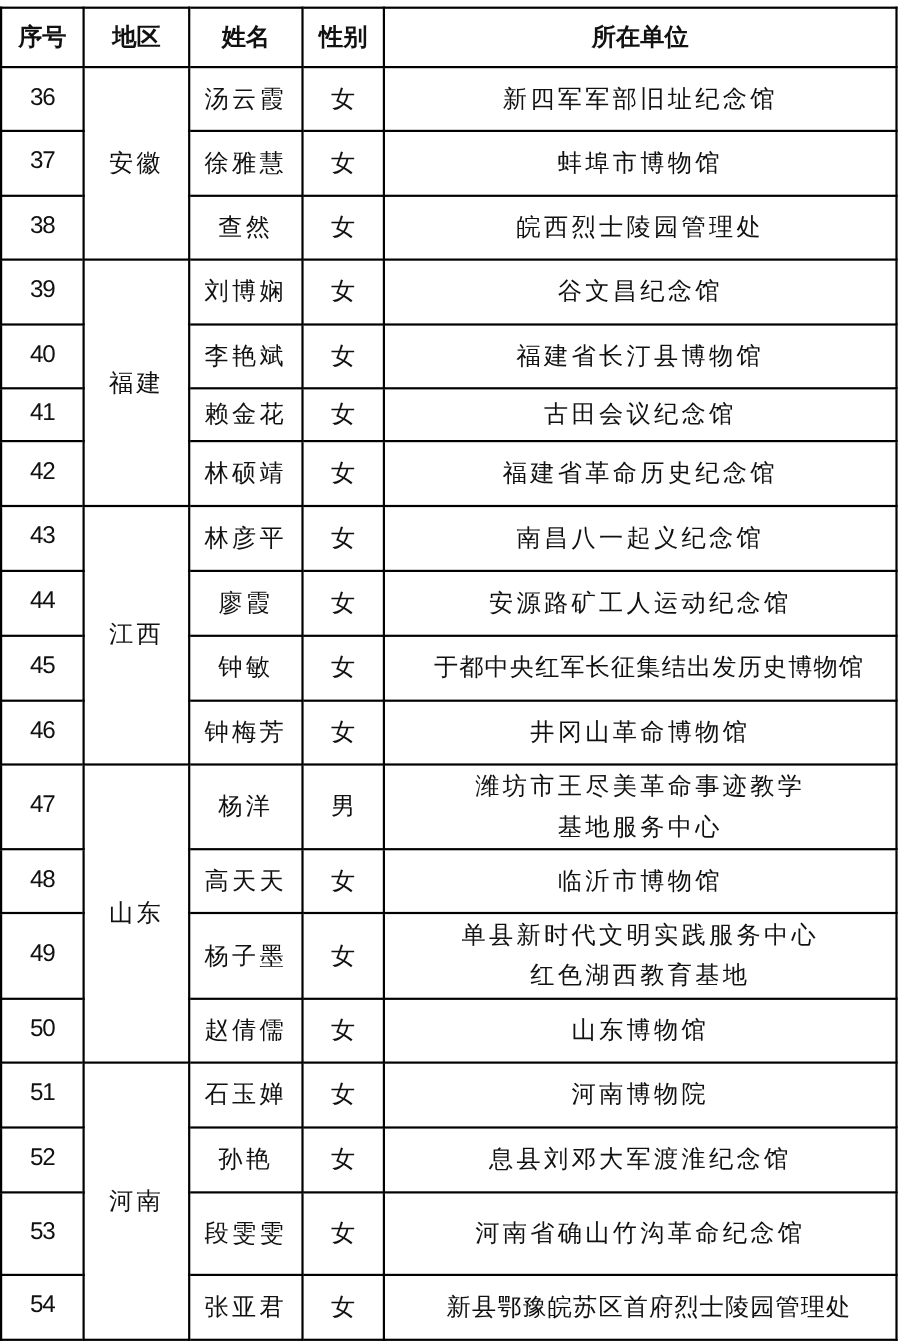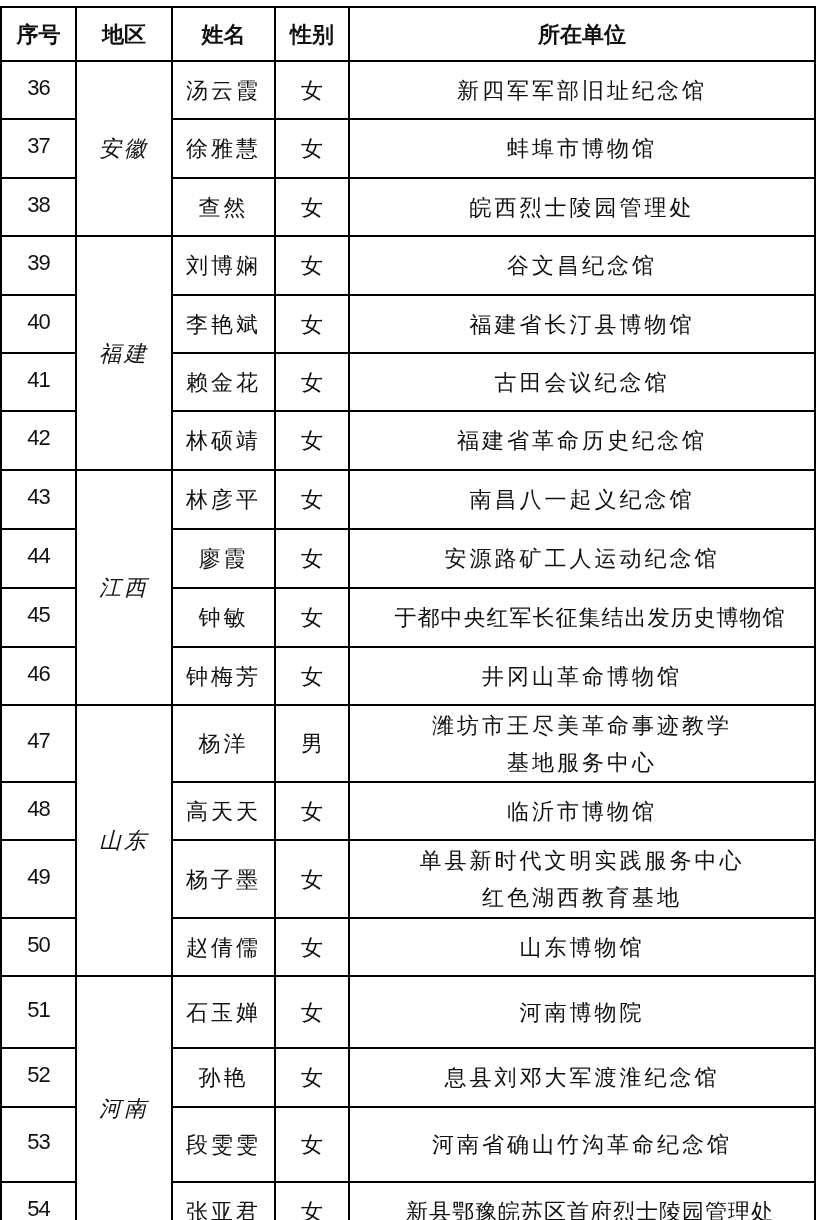--- a/index.html
+++ b/index.html
@@ -22,21 +22,21 @@
       line-height: 37px;
     }
     table.roster th {
       font-family: "DejaVu Sans", "Liberation Sans", sans-serif;
       font-weight: bold;
       font-size: 22px;
       height: 52px;
     }
     td.num { font-family: "Liberation Sans", "DejaVu Sans", sans-serif; font-size: 24px; letter-spacing: -1px; }
     td.num span { position: relative; top: -3px; }
-    td.region { letter-spacing: 3px; font-style: italic; }
+    td.region { letter-spacing: 3px; }
     td.name { letter-spacing: 3px; }
     td.unit { letter-spacing: 3px; white-space: nowrap; }
     td.unit.long { letter-spacing: 1px; padding-left: 20px; }
     td.unit .line { display: block; }
   </style>
 </head>
 <body>
 
 <table class="roster">
   <colgroup>
@@ -91,21 +91,21 @@
         </td>
       </tr>
       <tr style="height: 58px;">
         <td class="num"><span>40</span></td>
         <td class="name">李艳斌</td>
         <td class="gender">女</td>
         <td class="unit">
           <span class="line">福建省长汀县博物馆</span>
         </td>
       </tr>
-      <tr style="height: 58px;">
+      <tr style="height: 48px;">
         <td class="num"><span>41</span></td>
         <td class="name">赖金花</td>
         <td class="gender">女</td>
         <td class="unit">
           <span class="line">古田会议纪念馆</span>
         </td>
       </tr>
       <tr style="height: 59px;">
         <td class="num"><span>42</span></td>
         <td class="name">林硕靖</td>
@@ -175,21 +175,21 @@
         </td>
       </tr>
       <tr style="height: 58px;">
         <td class="num"><span>50</span></td>
         <td class="name">赵倩儒</td>
         <td class="gender">女</td>
         <td class="unit">
           <span class="line">山东博物馆</span>
         </td>
       </tr>
-      <tr style="height: 72px;">
+      <tr style="height: 59px;">
         <td class="num"><span>51</span></td>
         <td class="region" rowspan="4">河南</td>
         <td class="name">石玉婵</td>
         <td class="gender">女</td>
         <td class="unit">
           <span class="line">河南博物院</span>
         </td>
       </tr>
       <tr style="height: 59px;">
         <td class="num"><span>52</span></td>

